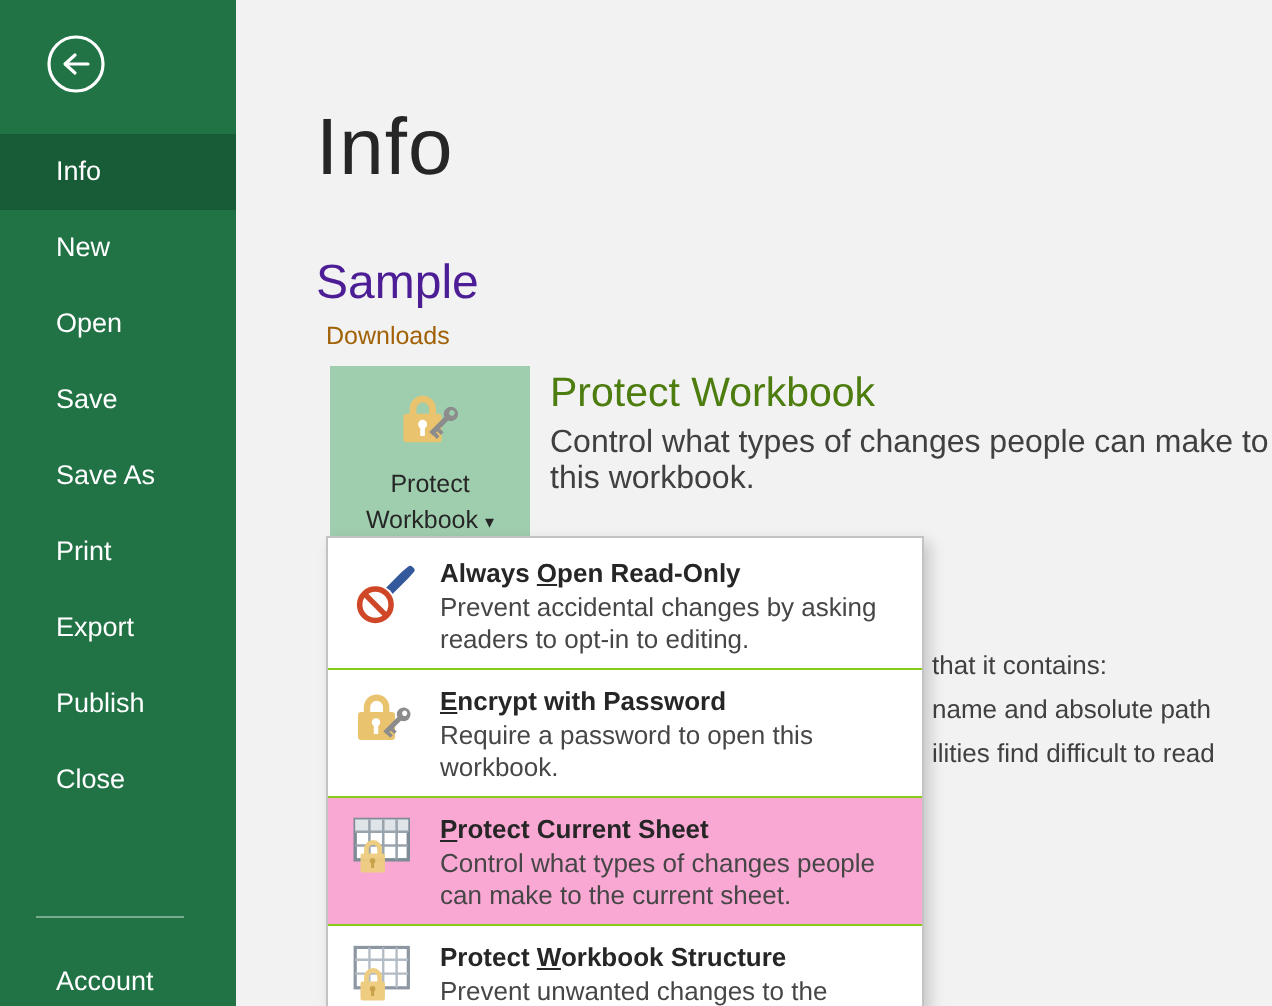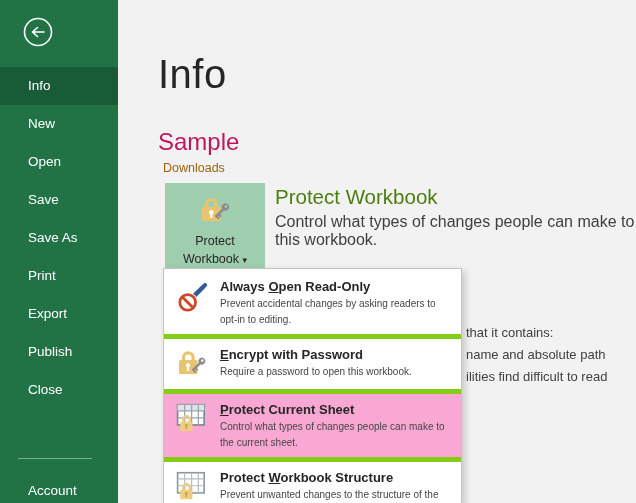--- a/index.html
+++ b/index.html
@@ -12,47 +12,47 @@
   
   .sidebar{position:absolute;left:0;top:0;width:118px;height:503px;background:#217346;}
   .back-btn{position:absolute;left:22px;top:16px;width:32px;height:32px;cursor:pointer;}
   .nav{position:absolute;left:0;top:67px;width:118px;}
   .nav-item{height:38px;line-height:38px;padding-left:28px;font-size:13.5px;color:#ffffff;cursor:pointer;}
   .nav-item.selected{background:#185c37;}
   .side-divider{position:absolute;left:18px;top:458px;width:74px;height:1px;background:rgba(255,255,255,0.4);}
   .account-item{position:absolute;left:0;top:472px;width:118px;height:38px;line-height:38px;padding-left:28px;font-size:13.5px;color:#ffffff;cursor:pointer;}
   
   .page-title{position:absolute;left:158px;top:52px;font-size:40px;font-weight:300;color:#262626;letter-spacing:0.5px;}
-  .doc-title{position:absolute;left:158px;top:128px;font-size:24px;font-weight:400;color:#be185d;}
+  .doc-title{position:absolute;left:158px;top:128px;font-size:24px;font-weight:400;color:#4c1d95;}
   .doc-location{position:absolute;left:163px;top:161px;font-size:12.5px;color:#a16207;}
   .protect-btn{
     position:absolute;left:165px;top:183px;width:100px;height:85px;background:#9fceae;
     display:flex;flex-direction:column;align-items:center;justify-content:flex-start;
     cursor:pointer;box-sizing:border-box;padding-top:9px;
   }
   .protect-btn .btn-label{font-size:12.5px;color:#262626;line-height:18px;text-align:center;}
   .caret{font-size:9px;color:#262626;}
   .section-title{position:absolute;left:275px;top:185px;font-size:20.5px;font-weight:400;color:#4d7c0f;}
   .section-desc{position:absolute;left:275px;top:213px;font-size:16px;color:#404040;}
   .bg-fragments{position:absolute;left:466px;top:322px;font-size:13px;color:#404040;line-height:22px;white-space:nowrap;}
   
   .dropdown{
     position:absolute;left:163px;top:268px;width:299px;height:236px;
     background:#ffffff;border:1px solid #c3c3c3;box-sizing:border-box;
     box-shadow:3px 3px 7px rgba(0,0,0,0.18);
     padding-top:2px;
   }
-  .menu-item{display:flex;padding:7px 8px 6px 12px;border-bottom:5px solid #84cc16;cursor:pointer;}
+  .menu-item{display:flex;padding:7px 8px 6px 12px;border-bottom:1px solid #84cc16;cursor:pointer;}
   .menu-item:last-child{border-bottom:none;}
   .menu-item.highlighted{background:#f9a8d4;}
   .mi-icon{width:34px;flex:none;margin-right:10px;padding-top:1px;}
   .mi-text{width:250px;}
   .mi-title{font-size:13px;font-weight:bold;color:#262626;line-height:17px;}
   .t-key{text-decoration:underline;}
-  .mi-desc{font-size:10px;color:#464646;line-height:16px;margin-top:1px;}
+  .mi-desc{font-size:13px;color:#464646;line-height:16px;margin-top:1px;}
 </style>
 </head>
 <body>
 
 <div class="sidebar">
   <div class="back-btn">
     <span>
       <svg width="32" height="32" viewBox="0 0 32 32">
         <circle cx="16" cy="16" r="13.5" fill="none" stroke="#ffffff" stroke-width="1.6"></circle>
         <path d="M22 16 H11 M15.5 11.5 L10.5 16 L15.5 20.5" fill="none" stroke="#ffffff" stroke-width="1.6" stroke-linecap="round" stroke-linejoin="round"></path>

